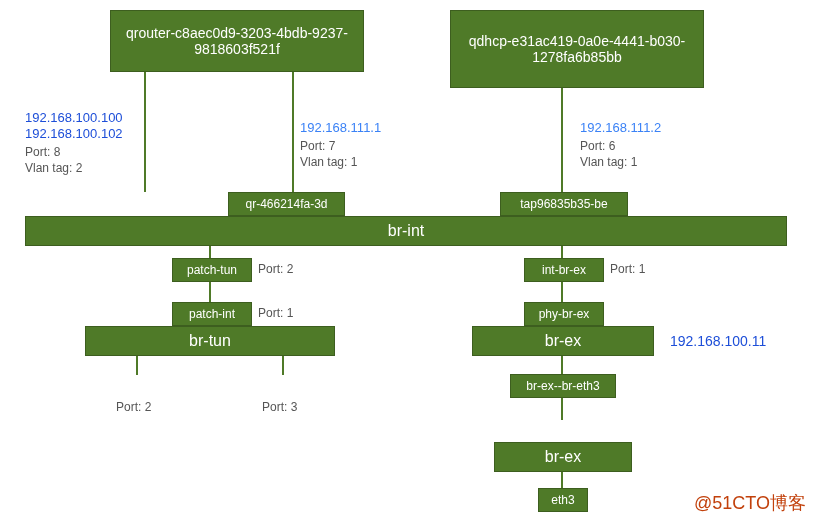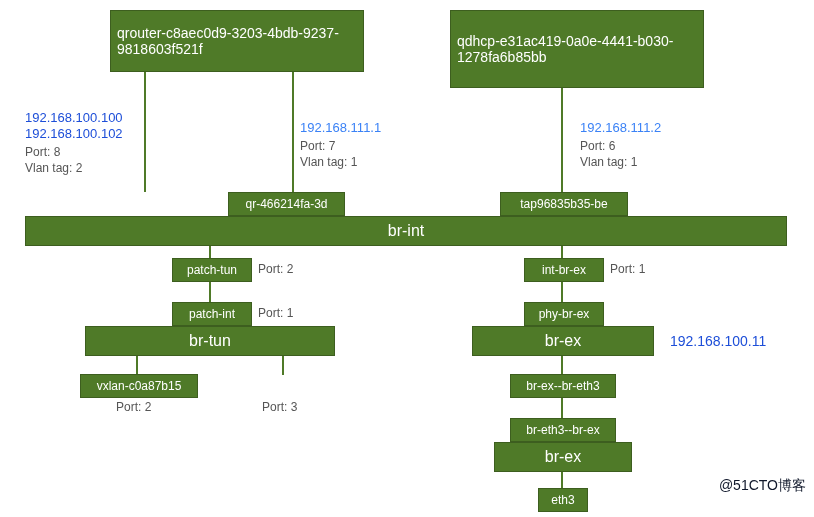--- a/index.html
+++ b/index.html
@@ -1,21 +1,21 @@
 <!DOCTYPE html>
 <html><head>
 <meta charset="utf-8">
 <style>
   html,body{margin:0;padding:0;font-family:Arial,Helvetica,sans-serif;font-size:13px;background:#fff}
   .stage{position:relative;width:814px;height:517px}
-  .box{position:absolute;background:#4f7a28;color:#fff;text-align:left;display:flex;align-items:center;justify-content:center;border:1px solid #3d5e1f}
+  .box{position:absolute;background:#4f7a28;color:#fff;text-align:center;display:flex;align-items:center;justify-content:center;border:1px solid #3d5e1f}
   .lbl{position:absolute;color:#555;font-size:12px;white-space:nowrap}
   .ip-blue{color:#3b82f6;font-size:13px}
   .ip-red{color:#1d4ed8;font-size:13px}
-  .wm{position:absolute;right:8px;bottom:22px;color:#0f172a;font-size:14px}
+  .wm{position:absolute;right:8px;bottom:2px;color:#c2410c;font-size:18px}
   .small{font-size:12px}
   .med{font-size:14px}
   .big{font-size:16px}
 </style>
 </head>
 <body>
 
 <div class="stage">
 <svg width="814" height="517" style="position:absolute;left:0;top:0">
   <g stroke="#4f7a28" stroke-width="2" fill="none">
@@ -83,31 +83,25 @@
     </div>
 
 <div class="box small" style="left:524px;top:302px;width:78px;height:22px">
       <span>phy-br-ex</span>
     </div>
 <div class="box big" style="left:472px;top:326px;width:180px;height:28px">
       <span>br-ex</span>
     </div>
 <div class="lbl ip-red" style="left:670px;top:333px;font-size:14px">192.168.100.11</div>
 
-<div class="box small" style="left:80px;top:374px;width:116px;height:22px">
-      <span>vxlan-c0a87b15</span>
-    </div>
 <div class="lbl" style="left:116px;top:400px">Port: 2</div>
 <div class="lbl" style="left:262px;top:400px">Port: 3</div>
 
 <div class="box small" style="left:510px;top:374px;width:104px;height:22px">
       <span>br-ex--br-eth3</span>
-    </div>
-<div class="box small" style="left:510px;top:418px;width:104px;height:22px">
-      <span>br-eth3--br-ex</span>
     </div>
 <div class="box big" style="left:494px;top:442px;width:136px;height:28px">
       <span>br-ex</span>
     </div>
 <div class="box small" style="left:538px;top:488px;width:48px;height:22px">
       <span>eth3</span>
     </div>
 
 <div class="wm">@51CTO博客</div>
 </div>

